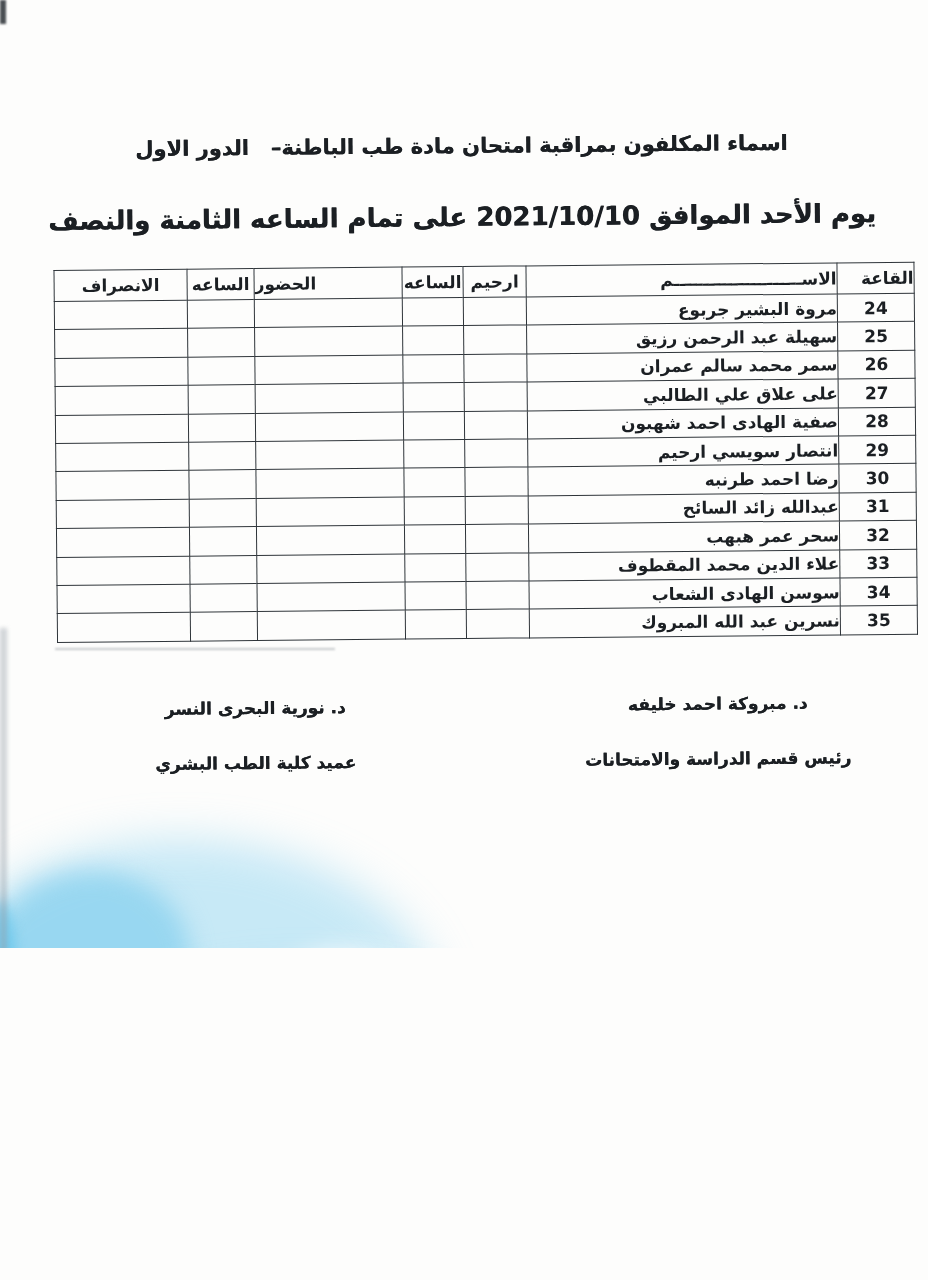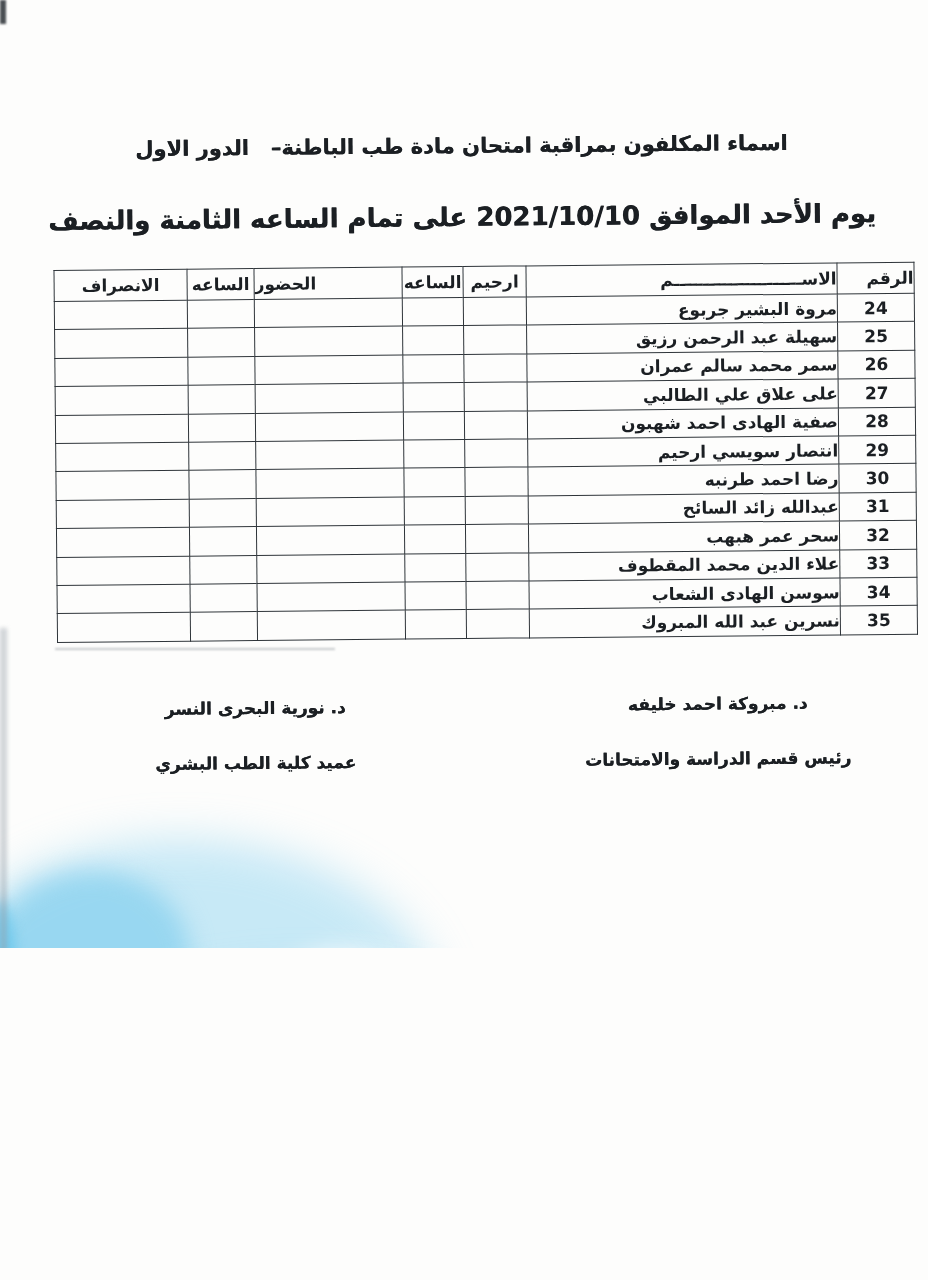--- a/index.html
+++ b/index.html
@@ -105,21 +105,21 @@
         <col style="width:77px">
         <col style="width:311px">
         <col style="width:63px">
         <col style="width:61px">
         <col style="width:148px">
         <col style="width:67px">
         <col style="width:133px">
       </colgroup>
       <thead>
         <tr>
-          <th class="h-num">الرقم</th>
+          <th class="h-num">القاعة</th>
           <th class="h-name">الاســــــــــــــــــــــم</th>
           <th class="h-hall">ارحيم</th>
           <th class="h-hour1">الساعه</th>
           <th class="h-attend">الحضور</th>
           <th class="h-hour2">الساعه</th>
           <th class="h-leave">الانصراف</th>
         </tr>
       </thead>
       <tbody>
           <tr>

